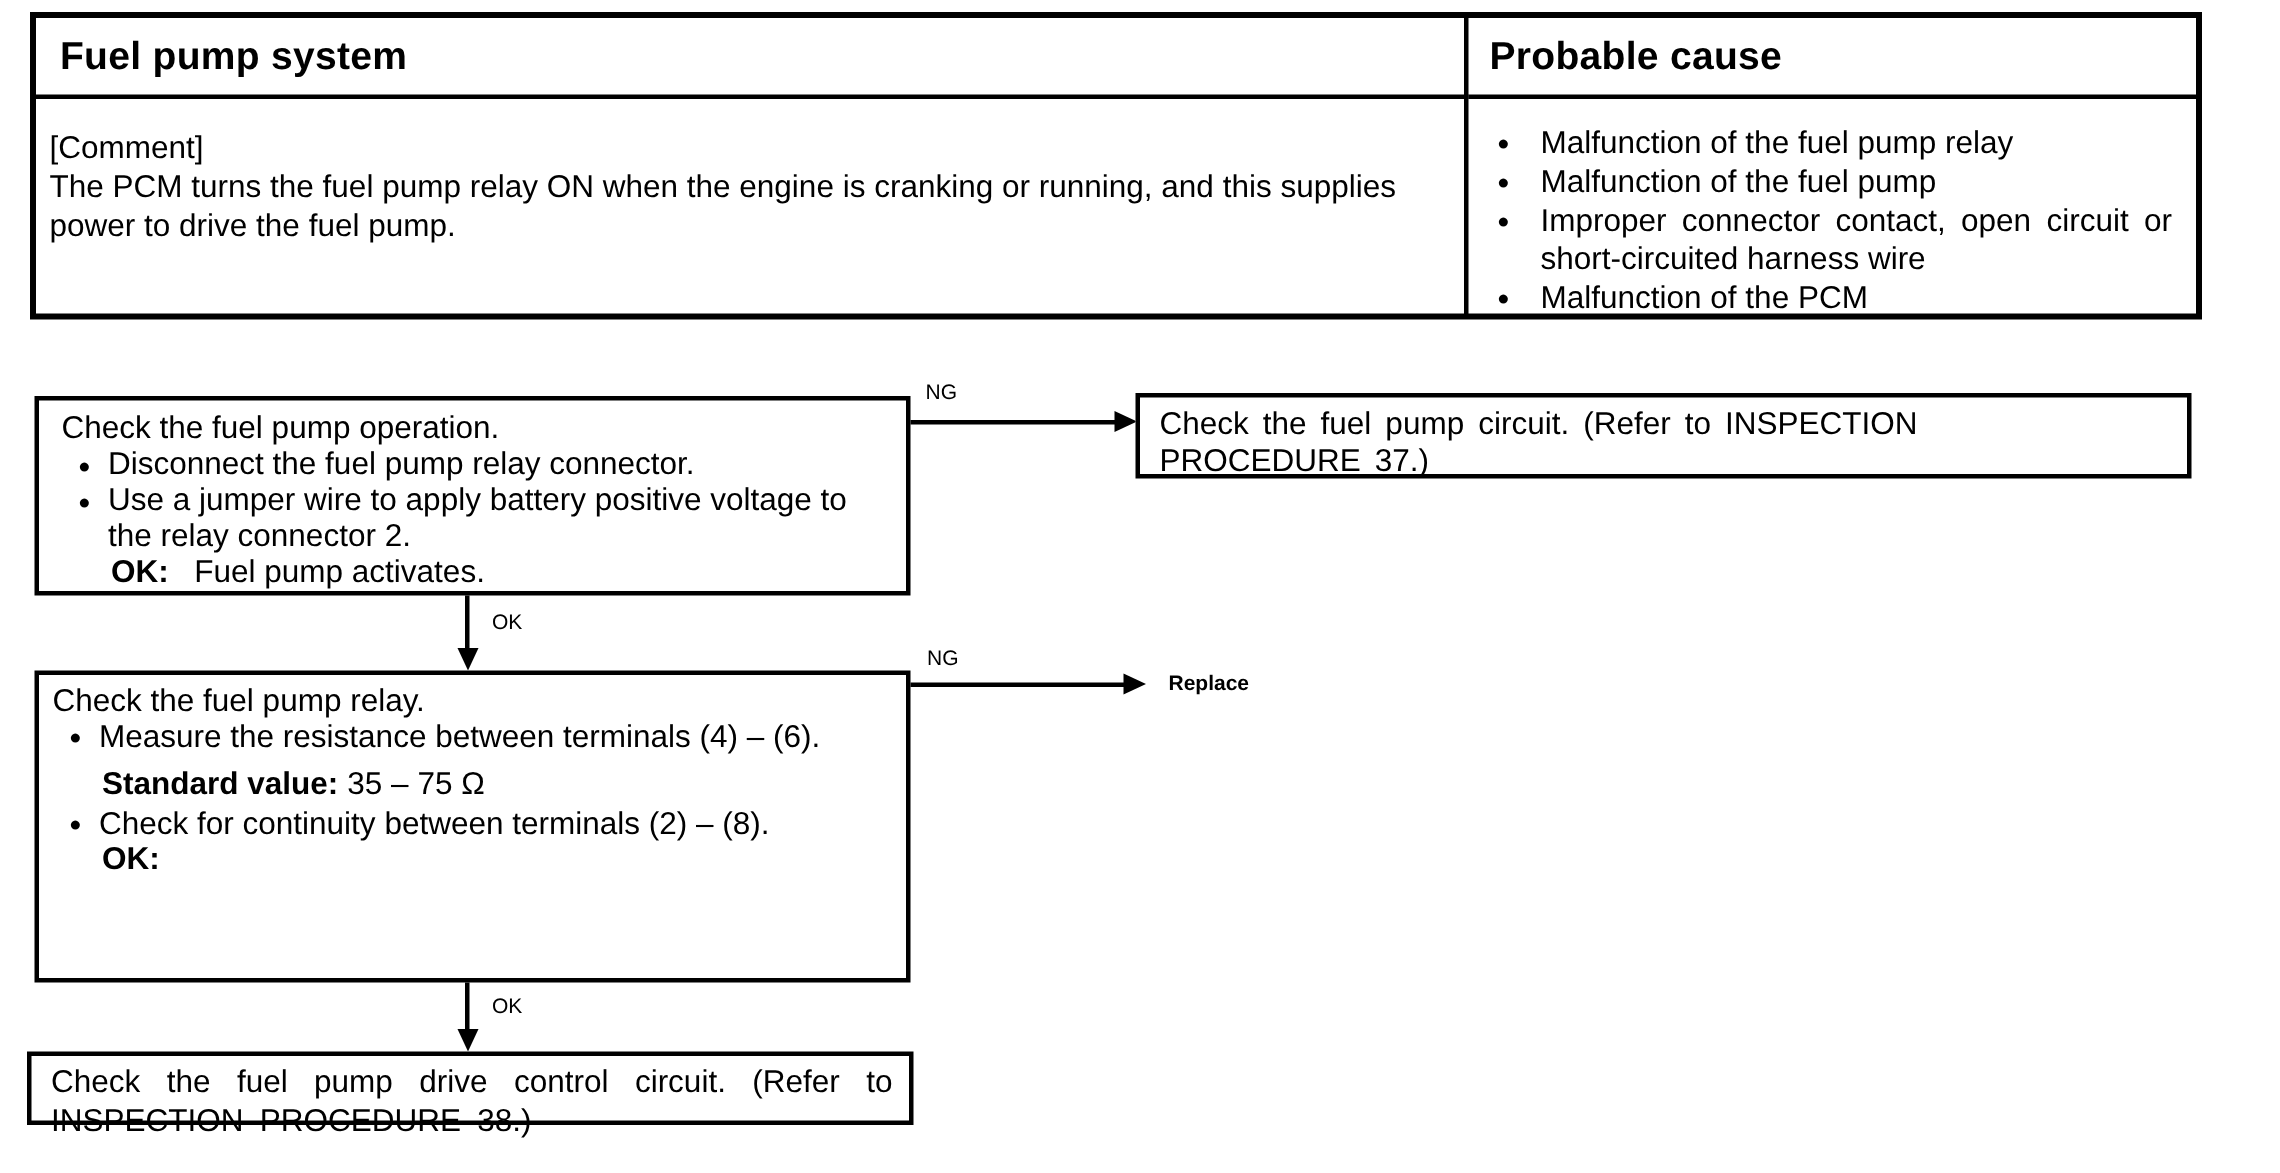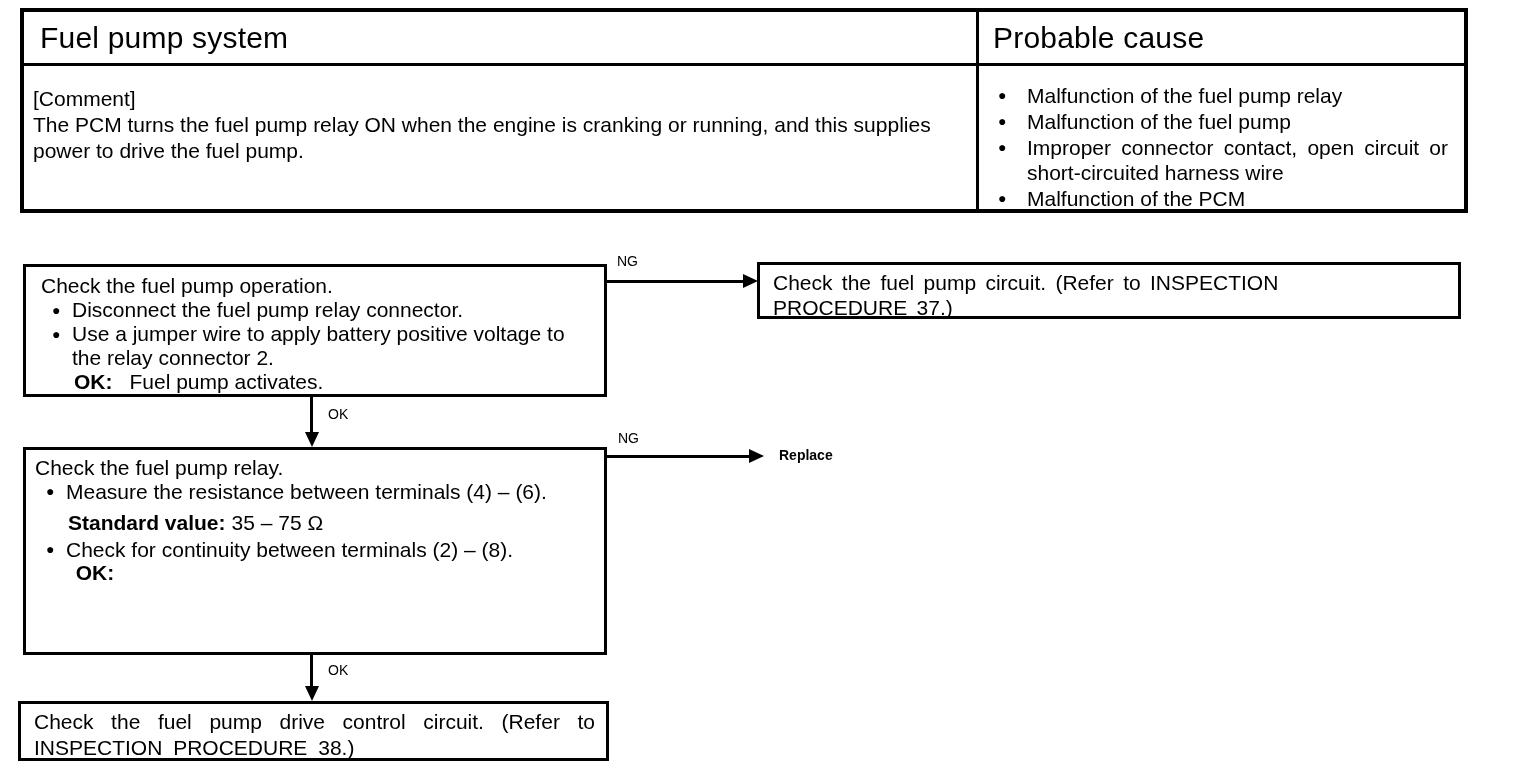--- a/index.html
+++ b/index.html
@@ -14,48 +14,48 @@
 
   
   .dtable {
     position:absolute; left:20px; top:8px; width:1448px; height:205px;
     border:4px solid #000;
     display:grid;
     grid-template-columns:955px 1fr;
     grid-template-rows:54px 1fr;
     background:#fff;
   }
-  .hcell { display:flex; align-items:center; font-weight:normal; font-size:30px; letter-spacing:.2px; }
+  .hcell { display:flex; align-items:center; font-weight:bold; font-size:26px; letter-spacing:.2px; }
   .hcell.left  { padding-left:16px; border-right:3px solid #000; border-bottom:3px solid #000; }
   .hcell.right { padding-left:14px; border-bottom:3px solid #000; }
   .bcell.left  { border-right:3px solid #000; padding:20px 26px 0 9px; font-size:21px; line-height:26px; }
   .bcell.right { padding:17px 12px 0 16px; font-size:21px; line-height:25px; }
   .comment-label { display:block; }
   ul.causes { list-style:none; }
   ul.causes li { display:flex; margin-bottom:1px; }
   ul.causes .dot { flex:0 0 32px; font-size:14px; line-height:25px; padding-left:3px; }
   ul.causes .txt { flex:1; text-align:justify; padding-right:4px; }
 
   
   .fbox {
     position:absolute; border:3px solid #000; background:#fff;
     font-size:21px; line-height:24px;
   }
   .box1 { left:23px;  top:264px; width:584px; height:133px; padding:7px 8px 0 15px; }
   .box2 { left:23px;  top:447px; width:584px; height:208px; padding:6px 8px 0 9px; line-height:23.5px; }
-  .box3 { left:18px;  top:701px; width:591px; height:60px;  padding:5px 11px 0 13px; line-height:26px; }
+  .box3 { left:18px;  top:701px; width:591px; height:49px;  padding:5px 11px 0 13px; line-height:26px; }
   .box3 .jtxt { text-align:justify; word-spacing:5px; }
   .rbox1 { left:757px; top:262px; width:704px; height:57px; padding:5px 10px 0 13px; line-height:25px; }
   .rbox1 .jtxt { max-width:586px; word-spacing:3.5px; }
 
   .brow { display:flex; }
   .brow .dot { flex:0 0 31px; padding-left:11px; font-size:14px; }
   .brow .btext { flex:1; }
   .okrow { padding-left:33px; }
-  .okrow .lbl, .stdrow .lbl, .okhang .lbl { font-weight:bold;text-align:center; }
+  .okrow .lbl, .stdrow .lbl, .okhang .lbl { font-weight:bold; }
   .okrow .val { margin-left:17px; }
   .stdrow { padding-left:33px; margin:8px 0 3px; }
   .stdrow .val { margin-left:6px; }
   .okhang { display:flex; padding-left:33px; }
   .okhang .lbl { flex:0 0 54px; }
   .okhang .txt { max-width:482px; }
 
   
   .hline { position:absolute; height:3px; background:#000; }
   .vline { position:absolute; width:3px;  background:#000; }

